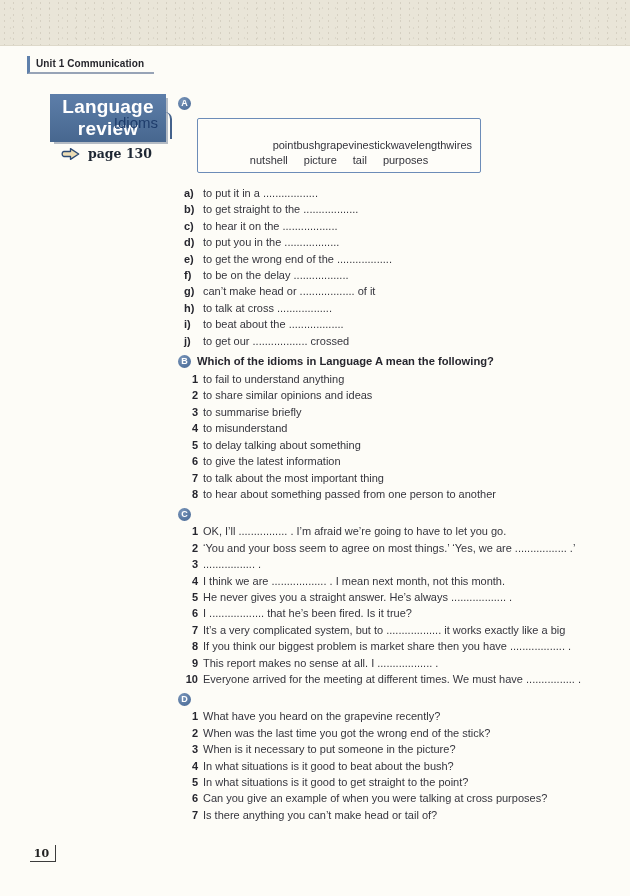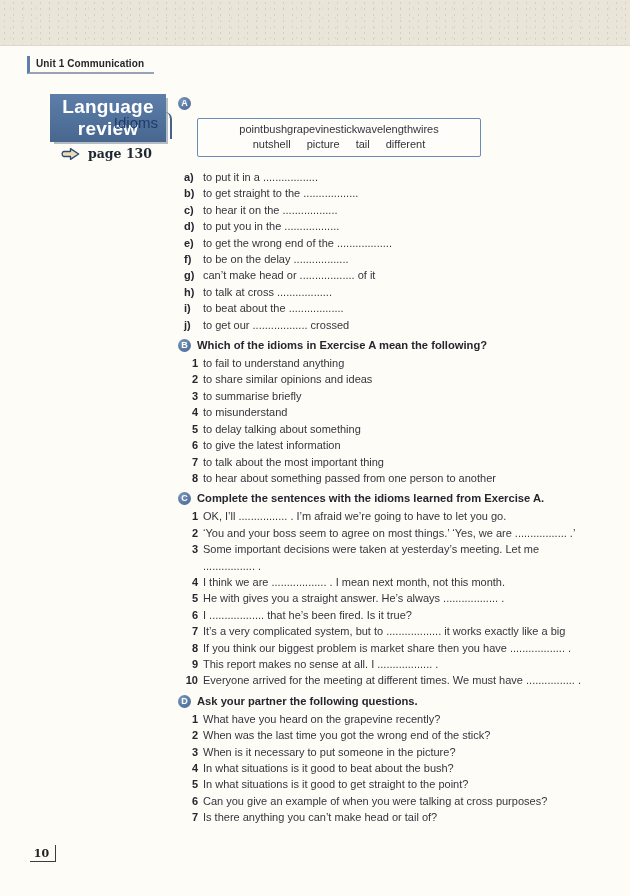--- a/index.html
+++ b/index.html
@@ -64,21 +64,21 @@
     color:#fff;font-size:9px;font-weight:bold;line-height:13px;text-align:center;
   }
   .sec-title{font-size:11.2px;line-height:15px;font-weight:bold;color:#26262e;}
   
   .wordbox{
     margin:8px 0 12px 19px;width:266px;
     border:1.5px solid #6c8cb8;border-radius:2px;
     padding:3px 8px 4px;font-size:11px;color:#33333b;
     background:#fefdf9;
   }
-  .wb-row1{display:flex;justify-content:center;line-height:15px;}
+  .wb-row1{display:flex;justify-content:flex-end;line-height:15px;margin-top:16px;}
   .wb-row2{display:flex;justify-content:center;gap:16px;line-height:15px;}
   
   .items{margin-left:6px;}
   .item{
     display:grid;grid-template-columns:14px 1fr;column-gap:5px;
     font-size:11px;line-height:16.4px;
   }
   .item .lbl{font-weight:bold;color:#26262e;white-space:nowrap;}
   .sec-num .item .lbl{text-align:right;}
   .item .txt{color:#35353d;}
@@ -130,21 +130,21 @@
           <span class="wb-word">grapevine</span>
           <span class="wb-word">stick</span>
           <span class="wb-word">wavelength</span>
           <span class="wb-word">wires</span>
         </div>
       <div class="wb-row2">
 
       <span class="wb-word">nutshell</span>
           <span class="wb-word">picture</span>
           <span class="wb-word">tail</span>
-          <span class="wb-word">different</span>
+          <span class="wb-word">purposes</span>
         </div>
     </div>
     <div class="items">
 
         <div class="item">
           <span class="lbl">a)</span>
           <span class="txt">to put it in a ..................</span>
 
         </div>
 
@@ -200,21 +200,21 @@
           <span class="lbl">j)</span>
           <span class="txt">to get our .................. crossed</span>
 
         </div>
       </div>
   </div>
 
   <div class="section sec-num">
     <div class="sec-head">
       <span class="badge">B</span>
-      <span class="sec-title">Which of the idioms in Exercise A mean the following?</span>
+      <span class="sec-title">Which of the idioms in Language A mean the following?</span>
     </div>
     <div class="items">
 
         <div class="item">
           <span class="lbl">1</span>
           <span class="txt">to fail to understand anything</span>
 
         </div>
 
         <div class="item">
@@ -257,51 +257,49 @@
           <span class="lbl">8</span>
           <span class="txt">to hear about something passed from one person to another</span>
 
         </div>
       </div>
   </div>
 
   <div class="section sec-num">
     <div class="sec-head">
       <span class="badge">C</span>
-      <span class="sec-title">Complete the sentences with the idioms learned from Exercise A.</span>
     </div>
     <div class="items">
 
         <div class="item">
           <span class="lbl">1</span>
           <span class="txt">OK, I’ll ................ . I’m afraid we’re going to have to let you go.</span>
 
         </div>
 
         <div class="item">
           <span class="lbl">2</span>
           <span class="txt">‘You and your boss seem to agree on most things.’ ‘Yes, we are ................. .’</span>
 
         </div>
 
         <div class="item">
           <span class="lbl">3</span>
-          <span class="txt">Some important decisions were taken at yesterday’s meeting. Let me</span>
           <span class="txt2">................. .</span>
         </div>
 
         <div class="item">
           <span class="lbl">4</span>
           <span class="txt">I think we are .................. . I mean next month, not this month.</span>
 
         </div>
 
         <div class="item">
           <span class="lbl">5</span>
-          <span class="txt">He with gives you a straight answer. He’s always .................. .</span>
+          <span class="txt">He never gives you a straight answer. He’s always .................. .</span>
 
         </div>
 
         <div class="item">
           <span class="lbl">6</span>
           <span class="txt">I .................. that he’s been fired. Is it true?</span>
 
         </div>
 
         <div class="item">
@@ -325,21 +323,20 @@
           <span class="lbl">10</span>
           <span class="txt">Everyone arrived for the meeting at different times. We must have ................ .</span>
 
         </div>
       </div>
   </div>
 
   <div class="section sec-num">
     <div class="sec-head">
       <span class="badge">D</span>
-      <span class="sec-title">Ask your partner the following questions.</span>
     </div>
     <div class="items">
 
         <div class="item">
           <span class="lbl">1</span>
           <span class="txt">What have you heard on the grapevine recently?</span>
 
         </div>
 
         <div class="item">

